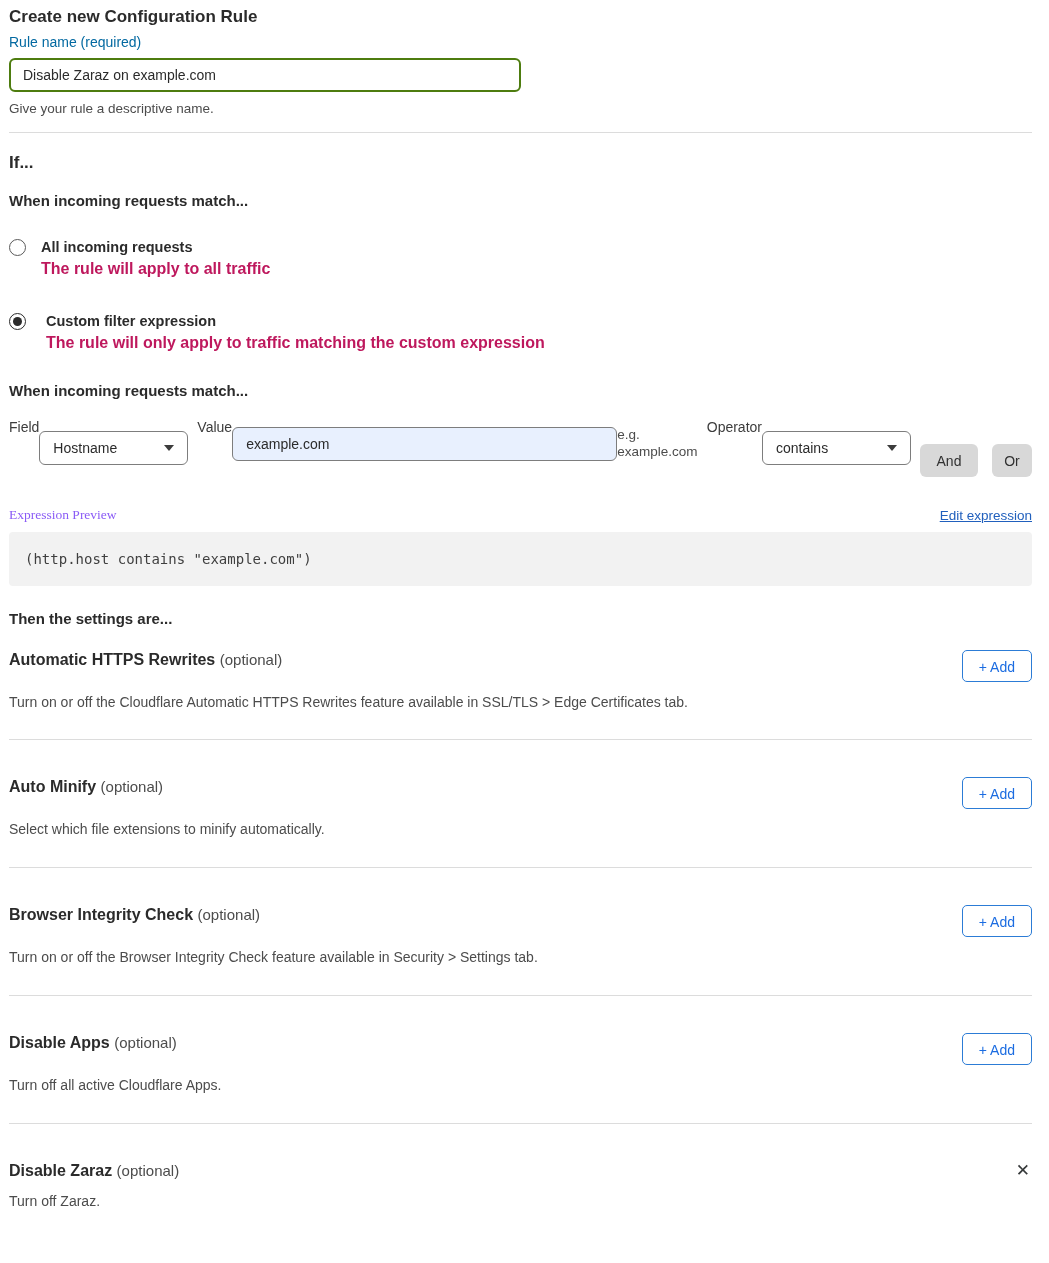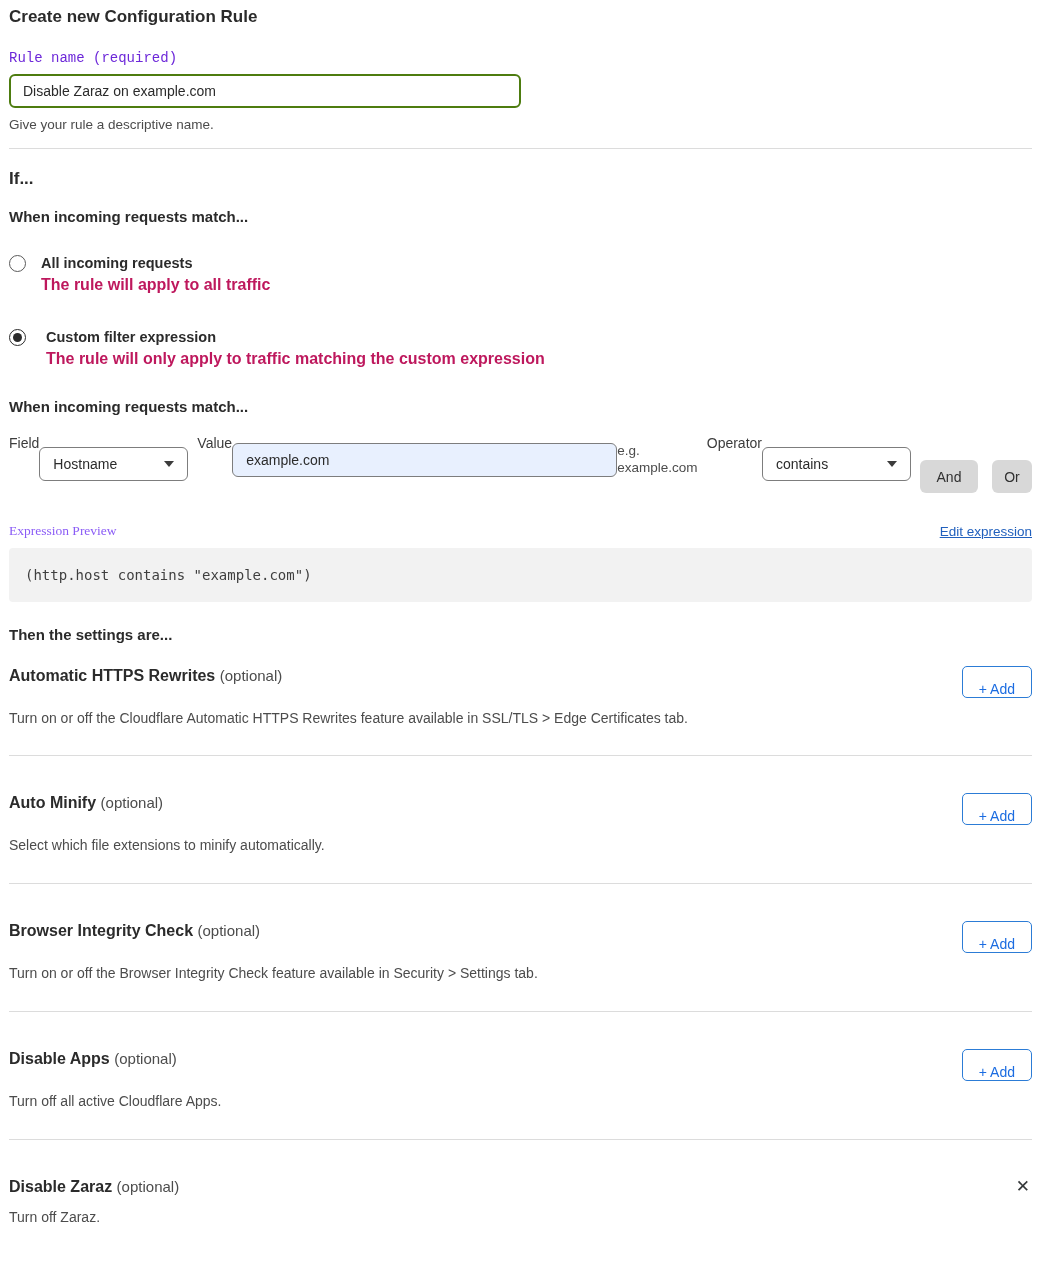--- a/index.html
+++ b/index.html
@@ -6,21 +6,21 @@
   html,body { width:1049px; height:1263px; overflow:hidden; }
   body {
     font-family: "Liberation Sans", sans-serif;
     background:#ffffff;
     color:#313131;
   }
   .page { padding: 5px 17px 0 9px; }
 
   h1.page-title { font-size:17px; font-weight:700; line-height:24px; color:#2b2b2b; }
 
-  .field-label { margin-top:21px; font-size:14px; line-height:17px; color:#6d28d9;font-family:Liberation Mono, monospace; }
+  .field-label { margin-top:5px; font-size:14px; line-height:17px; color:#0369a1; }
   .rule-name-input {
     margin-top:7px; display:block; width:512px; height:34px;
     border:2px solid #4d7c0f; border-radius:6px; padding:0 12px;
     font-family:"Liberation Sans",sans-serif; font-size:14px; color:#2b2b2b; background:#fff;
   }
   .help-text { margin-top:8px; font-size:13.5px; line-height:17px; color:#4c4c4c; }
 
   .divider { border:none; border-top:1px solid #dcdcdc; margin-top:15px; }
 
   h2.if-heading { margin-top:19px; font-size:17px; font-weight:700; line-height:22px; color:#2b2b2b; }
@@ -75,21 +75,21 @@
   h3.settings-heading { margin-top:24px; font-size:15px; font-weight:700; line-height:18px; color:#2b2b2b; }
 
   .setting { border-bottom:1px solid #dcdcdc; padding:37px 0 29px; }
   .setting.first { padding-top:22px; padding-bottom:28px; }
   .setting.last { border-bottom:none; padding-bottom:0; }
   .setting-header { display:flex; justify-content:space-between; align-items:flex-start; }
   .setting-title { font-size:16px; font-weight:700; line-height:20px; color:#2b2b2b; }
   .setting-title .optional { font-weight:400; font-size:15px; color:#4c4c4c; }
   .setting-desc { margin-top:11px; font-size:14px; line-height:18px; color:#4c4c4c; }
   .add-btn {
-    flex:0 0 auto; height:32px; padding:14px 16px; background:#fff;
+    flex:0 0 auto; height:32px; padding:8px 16px; background:#fff;
     border:1px solid #2c7cd6; border-radius:5px; color:#1b6ce1;
     font-family:"Liberation Sans",sans-serif; font-size:14px; cursor:pointer;
   }
   .close-btn {
     flex:0 0 auto; background:none; border:none; font-size:17px; line-height:20px;
     color:#36393a; cursor:pointer; padding:0 2px; font-family:"Liberation Sans",sans-serif;
   }
 </style>
 </head>
 <body>

